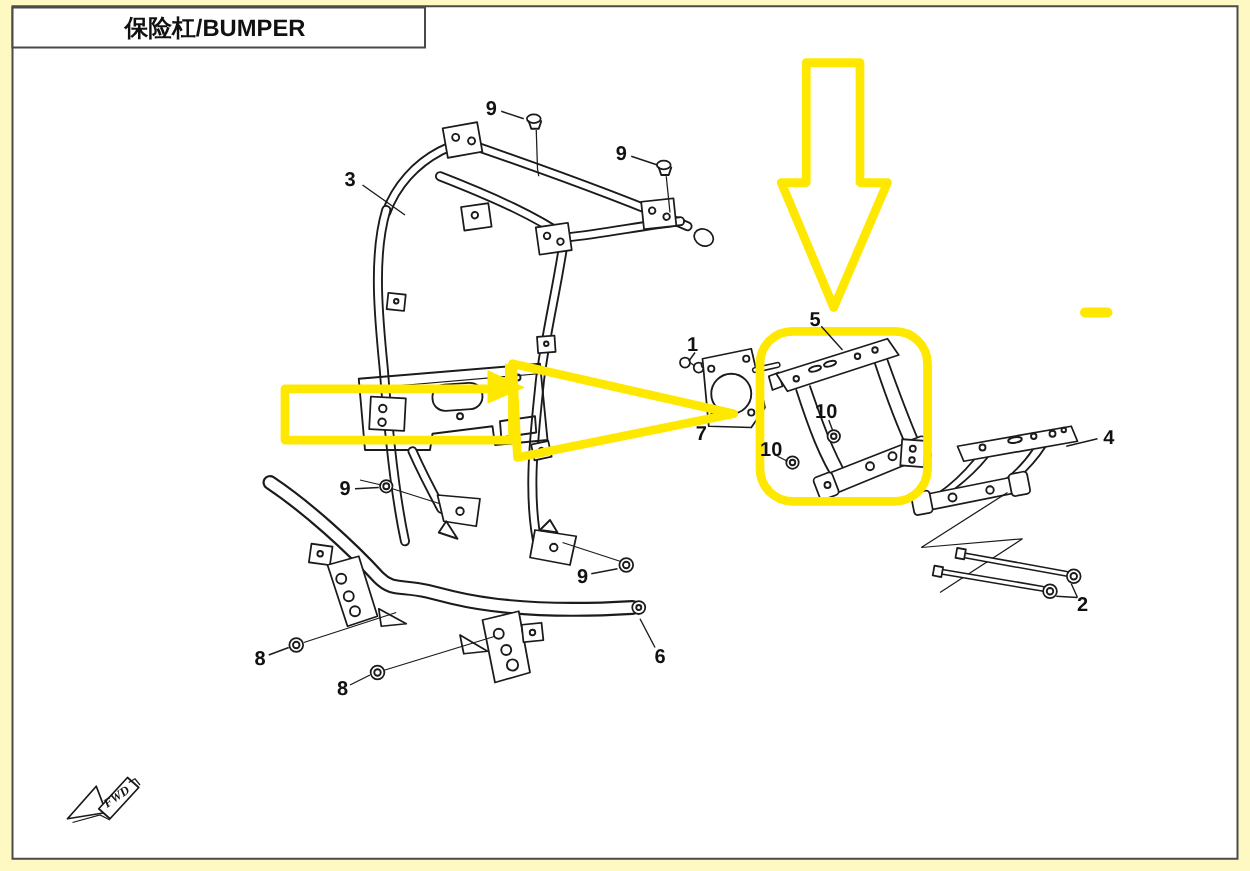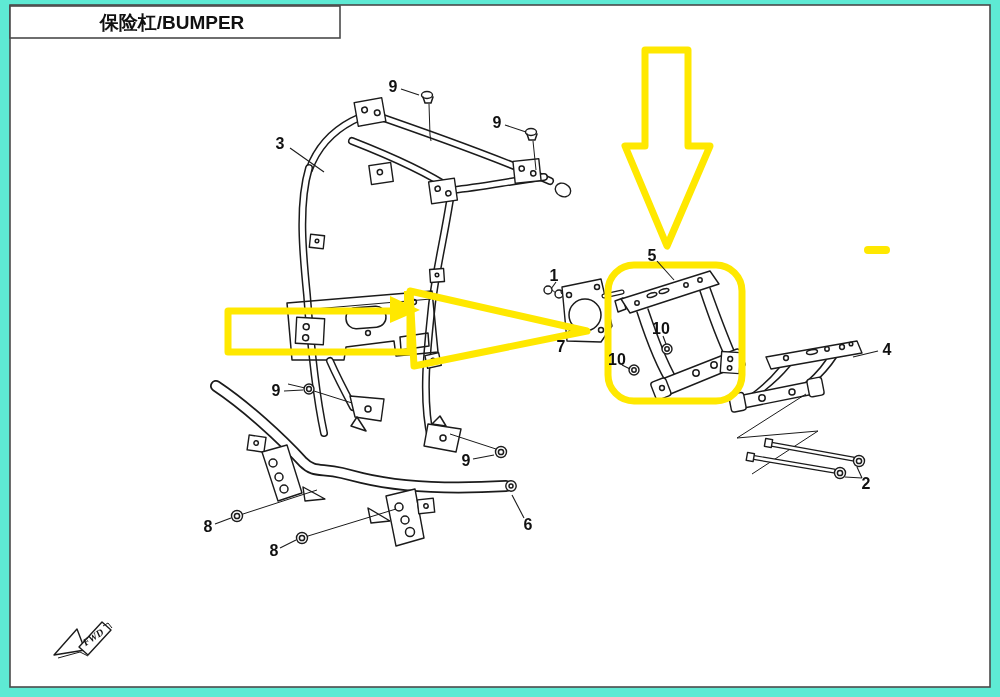--- a/index.html
+++ b/index.html
@@ -1,16 +1,16 @@
 <!DOCTYPE html>
 <html><head>
 <meta charset="utf-8">
 <style>
   html,body{margin:0;padding:0;background:#fff;}
-  .page{position:relative;width:1000px;height:697px;background:#5eead4;overflow:hidden;
+  .page{position:relative;width:1000px;height:697px;background:#fef9c3;overflow:hidden;
         font-family:"Liberation Sans",sans-serif;}
   svg{position:absolute;left:0;top:0;}
   .ln{stroke:#1b1b1b;stroke-width:1.5;fill:none;stroke-linejoin:round;stroke-linecap:round;}
   .lnf{stroke:#1b1b1b;stroke-width:1.4;fill:#fff;stroke-linejoin:round;}
   .thin{stroke:#1b1b1b;stroke-width:1;fill:none;}
   .tube-o{stroke:#1b1b1b;stroke-width:8;fill:none;stroke-linecap:round;}
   .tube-i{stroke:#fff;stroke-width:5;fill:none;stroke-linecap:round;}
   .tube6-o{stroke:#1b1b1b;stroke-width:12;fill:none;stroke-linecap:round;}
   .tube6-i{stroke:#fff;stroke-width:8.5;fill:none;stroke-linecap:round;}
   .rod-o{stroke:#1b1b1b;stroke-width:5;fill:none;stroke-linecap:round;}

